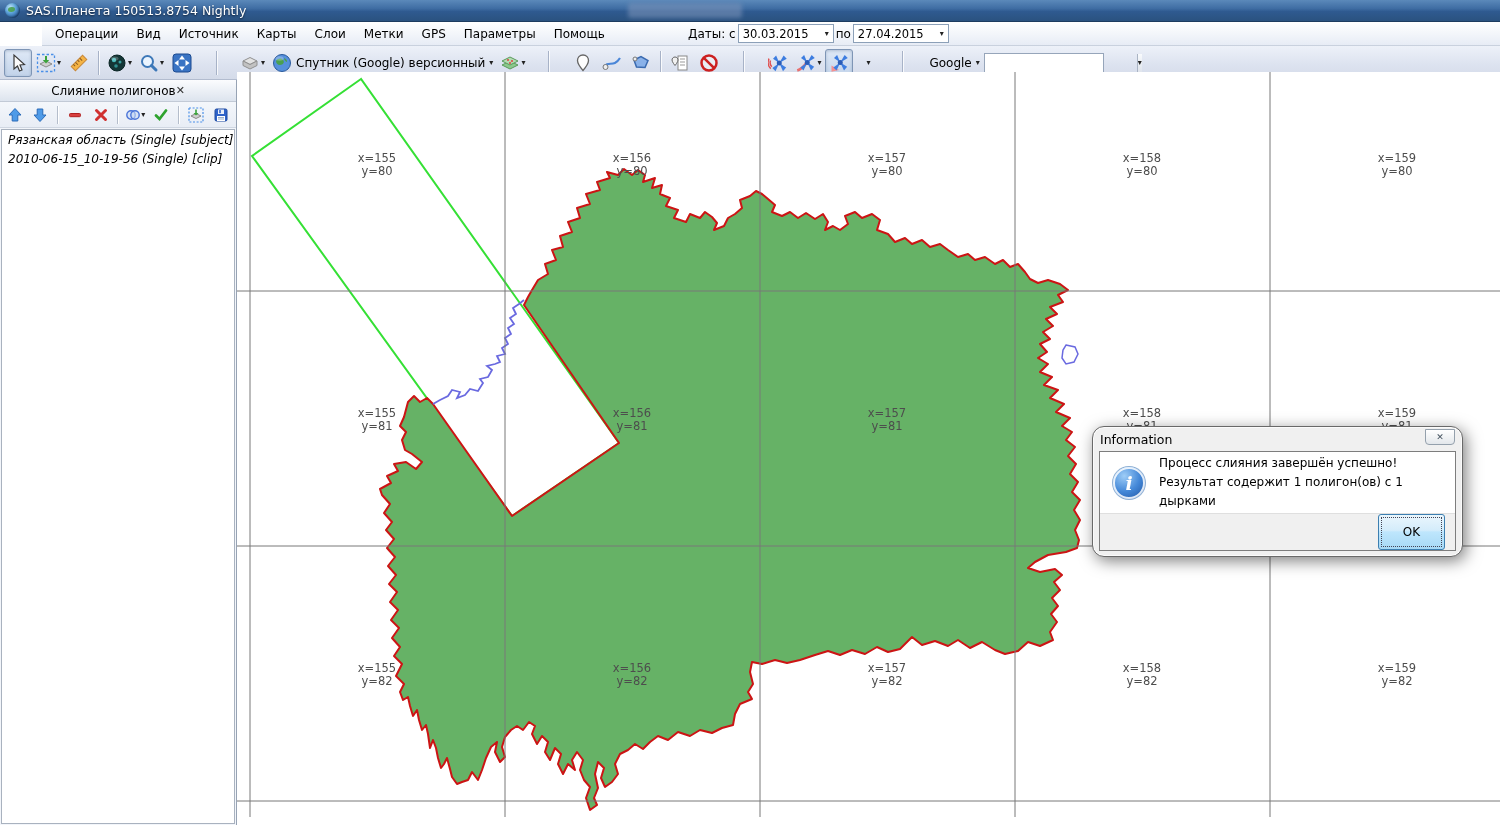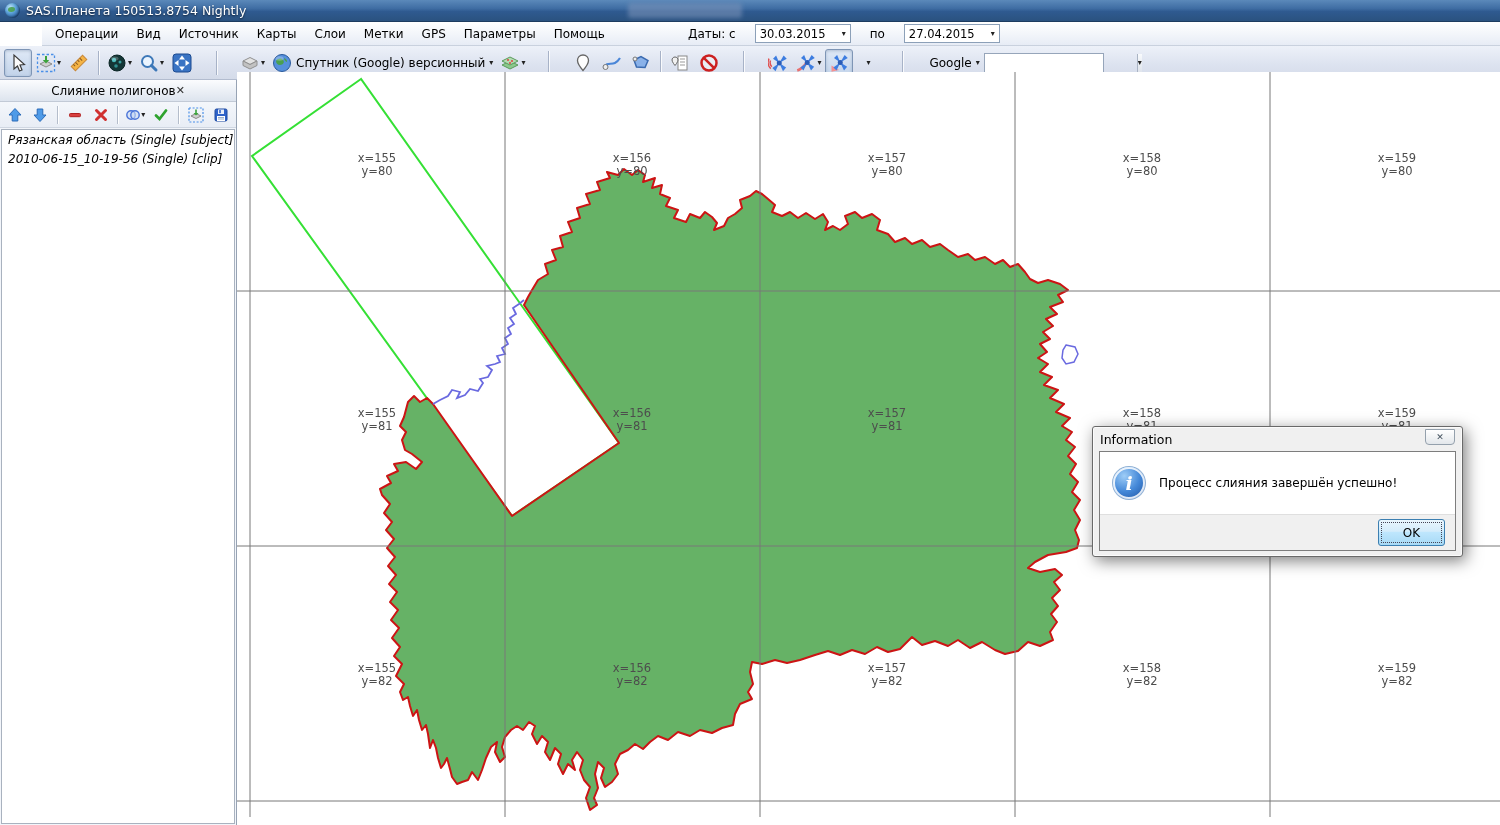--- a/index.html
+++ b/index.html
@@ -17,21 +17,21 @@
     background:radial-gradient(circle at 35% 30%,#bfe3f7 0%,#5aa0d8 40%,#2a5e9c 75%,#1c4070 100%);
     box-shadow:inset -1px -1px 2px rgba(0,0,0,.4);position:relative;}
   .app-icon:after{content:"";position:absolute;left:3px;top:4px;width:7px;height:5px;border-radius:50% 40% 55% 45%;background:#4aa050;opacity:.9;}
   .redacted{position:absolute;left:628px;top:3px;width:114px;height:15px;border-radius:3px;
     background:rgba(125,150,185,.55);filter:blur(2px);}
   
   .menubar{position:absolute;left:0;top:22px;width:1500px;height:24px;
     background:linear-gradient(180deg,#ffffff 0%,#f2f5fa 55%,#e7ecf5 100%);
     border-bottom:1px solid #c9d1de;display:flex;align-items:center;padding-left:4px;margin-left:42px;}
   .menu-item{padding:4px 9px;font-size:12px;cursor:default;}
-  .dates{position:absolute;left:646px;top:2px;display:flex;align-items:center;gap:19px;font-size:12px;}
+  .dates{position:absolute;left:646px;top:2px;display:flex;align-items:center;gap:2px;font-size:12px;}
   .combo{width:96px;height:19px;background:#fff;border:1px solid #8ca0b8;
     display:flex;align-items:center;justify-content:space-between;padding:0 4px;font-size:11.5px;}
   .caret{font-size:8px;color:#222;line-height:1;}
   
   .toolbar{position:absolute;left:0;top:46px;width:1500px;height:34px;
     background:linear-gradient(180deg,#edf1f9 0%,#dde3f0 55%,#d4dbe9 100%);
     border-bottom:1px solid #b2bccf;display:flex;align-items:center;padding:0 4px;gap:1px;}
   .tb-sep{width:1px;height:24px;background:#a7b2c7;box-shadow:1px 0 0 rgba(255,255,255,.8);margin:0 4px;flex:0 0 1px;}
   .tb-gap{width:14px;flex:0 0 14px;}
   .tb-btn{height:28px;min-width:28px;display:flex;align-items:center;justify-content:center;gap:1px;
@@ -56,39 +56,39 @@
   .pt-btn{width:24px;height:22px;display:flex;align-items:center;justify-content:center;border-radius:2px;}
   .pt-sep{width:1px;height:18px;background:#b4bdcb;box-shadow:1px 0 0 #fff;margin:0 3px;}
   .panel-list{flex:1;background:#fff;border:1px solid #a9b2bf;margin:1px;overflow:hidden;}
   .list-item{font-size:12px;padding:2.5px 6px;white-space:nowrap;font-style:italic;}
   
   .map{position:absolute;left:237px;top:72px;width:1263px;height:745px;background:#fff;}
   .map svg{position:absolute;left:0;top:0;}
   #label-layer text{font-size:11.5px;fill:#4d4d4d;font-family:"DejaVu Sans",sans-serif;text-anchor:middle;}
   
   .dialog{position:absolute;left:1092px;top:426px;width:371px;height:131px;z-index:60;
-    background:#f0f0f0;border:1px solid #696969;border-radius:3px;
+    background:#f0f0f0;border:1px solid #696969;border-radius:12px;
     box-shadow:3px 4px 16px rgba(0,0,0,.5), inset 0 0 0 1px rgba(255,255,255,.75);
     padding:0 6px 6px 6px;}
   .dlg-title{height:24px;display:flex;align-items:center;justify-content:space-between;
     font-size:12.5px;padding:0 1px;}
   .dlg-close{width:30px;height:16px;margin-top:-5px;border:1px solid #94a0ac;border-radius:0 0 4px 4px;
     background:linear-gradient(180deg,#ffffff,#e3e7eb);display:flex;align-items:center;justify-content:center;
     font-size:9px;color:#44525f;cursor:default;}
   .dlg-box{border:1px solid #7d7d7d;background:#fff;height:100px;display:flex;flex-direction:column;}
   .dlg-content{flex:1;display:flex;align-items:center;gap:14px;padding:0 6px 0 13px;background:#fff;}
   .info-icon{width:32px;height:32px;border-radius:50%;flex:0 0 32px;
     background:radial-gradient(circle at 35% 28%,#9ecdf7 0%,#4488d8 50%,#1c4f9c 100%);
     box-shadow:inset 0 0 0 2px rgba(255,255,255,.85), 0 0 0 1px #8fb0d4;
     color:#fff;display:flex;align-items:center;justify-content:center;
     font:italic bold 19px "DejaVu Serif","Liberation Serif",serif;}
   .dlg-text{font-size:12px;line-height:19px;}
   .dlg-footer{flex:0 0 36px;background:#f0f0f0;border-top:1px solid #dfdfdf;
     display:flex;align-items:center;justify-content:flex-end;padding-right:10px;}
-  .ok-btn{width:67px;height:27px;font:12px "DejaVu Sans",sans-serif;border:1px solid #3c7fb1;border-radius:3px;
+  .ok-btn{width:67px;height:36px;font:12px "DejaVu Sans",sans-serif;border:1px solid #3c7fb1;border-radius:3px;
     background:linear-gradient(180deg,#eaf6fd 0%,#d4ecfb 45%,#bee6fd 50%,#a7d9f5 100%);
     outline:1px dotted #445;outline-offset:-4px;cursor:default;}
 </style>
 </head>
 <body>
 
 <div class="titlebar">
   <span class="app-icon"></span>
   <span class="title-text">SAS.Планета 150513.8754 Nightly</span>
   <span class="redacted"></span>
@@ -423,19 +423,20 @@
 <div class="dialog">
   <div class="dlg-title">
     <span>Information</span>
     <span class="dlg-close">✕</span>
   </div>
   <div class="dlg-box">
     <div class="dlg-content">
       <span class="info-icon">i</span>
       <span class="dlg-text">
         <div>Процесс слияния завершён успешно!</div>
+        <div>Результат содержит 1 полигон(ов) с 1 дырками</div>
       </span>
     </div>
     <div class="dlg-footer">
       <button class="ok-btn">OK</button>
     </div>
   </div>
 </div>
 
 </body></html>

